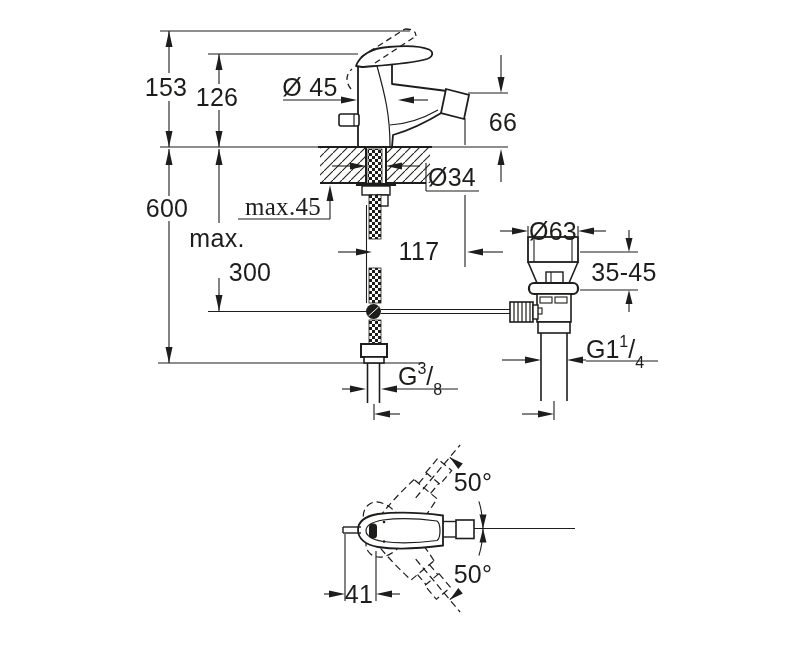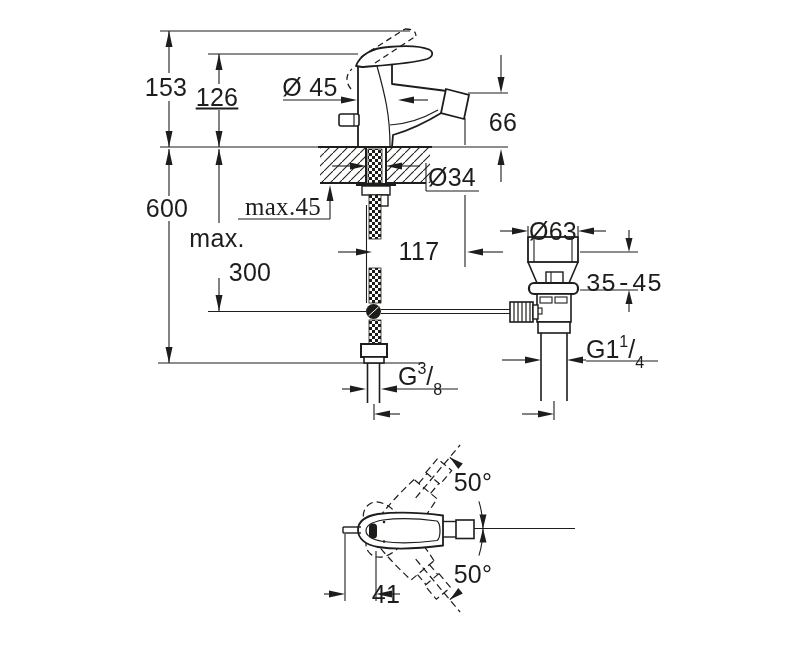--- a/index.html
+++ b/index.html
@@ -253,32 +253,32 @@
     <g fill="#1d1d1b" stroke="none">
       <path d="M483,528.5 L486.5,514.5 L479.5,514.5 Z"></path>
       <path d="M449.8,457.3 L462.8,463.6 L458.3,469 Z"></path>
       <path d="M483,528.5 L486.5,542.5 L479.5,542.5 Z"></path>
       <path d="M449.8,599.7 L462.8,593.4 L458.3,588 Z"></path>
     </g>
   </g>
 </svg>
 
 <div class="lbl" style="left:166px;top:87px;">153</div>
-<div class="lbl" style="left:217px;top:97px;text-decoration:underline;">126</div>
+<div class="lbl" style="left:217px;top:97px;">126</div>
 <div class="lbl" style="left:310px;top:87px;">Ø 45</div>
 <div class="lbl" style="left:503px;top:122px;">66</div>
 <div class="lbl" style="left:167px;top:208px;">600</div>
 <div class="lbl" style="left:283px;top:206px;font-family:Liberation Serif, serif;">max.45</div>
 <div class="lbl" style="left:452px;top:177px;text-align:center;">Ø34</div>
 <div class="lbl" style="left:217px;top:238px;">max.</div>
 <div class="lbl" style="left:218px;top:272px;margin-left:32px;">300</div>
 <div class="lbl" style="left:419px;top:251px;">117</div>
 <div class="lbl" style="left:553px;top:231px;">Ø63</div>
-<div class="lbl" style="left:624px;top:284px;font-family:Liberation Mono, monospace;">35-45</div>
+<div class="lbl" style="left:624px;top:272px;">35-45</div>
 <div class="lbl" style="left:473px;top:482px;">50°</div>
 <div class="lbl" style="left:473px;top:574px;">50°</div>
-<div class="lbl" style="left:359px;top:594px;margin-left:27px;">41</div>
+<div class="lbl" style="left:359px;top:594px;">41</div>
 
 <div class="lbl frac" style="left:398px;top:363px;"><span>G</span><sup>3</sup><span>/</span><sub>8</sub></div>
 
 <div class="lbl frac" style="left:586px;top:336px;"><span>G1</span><sup>1</sup><span>/</span><sub>4</sub></div>
 
 </div>
 
 </body></html>

